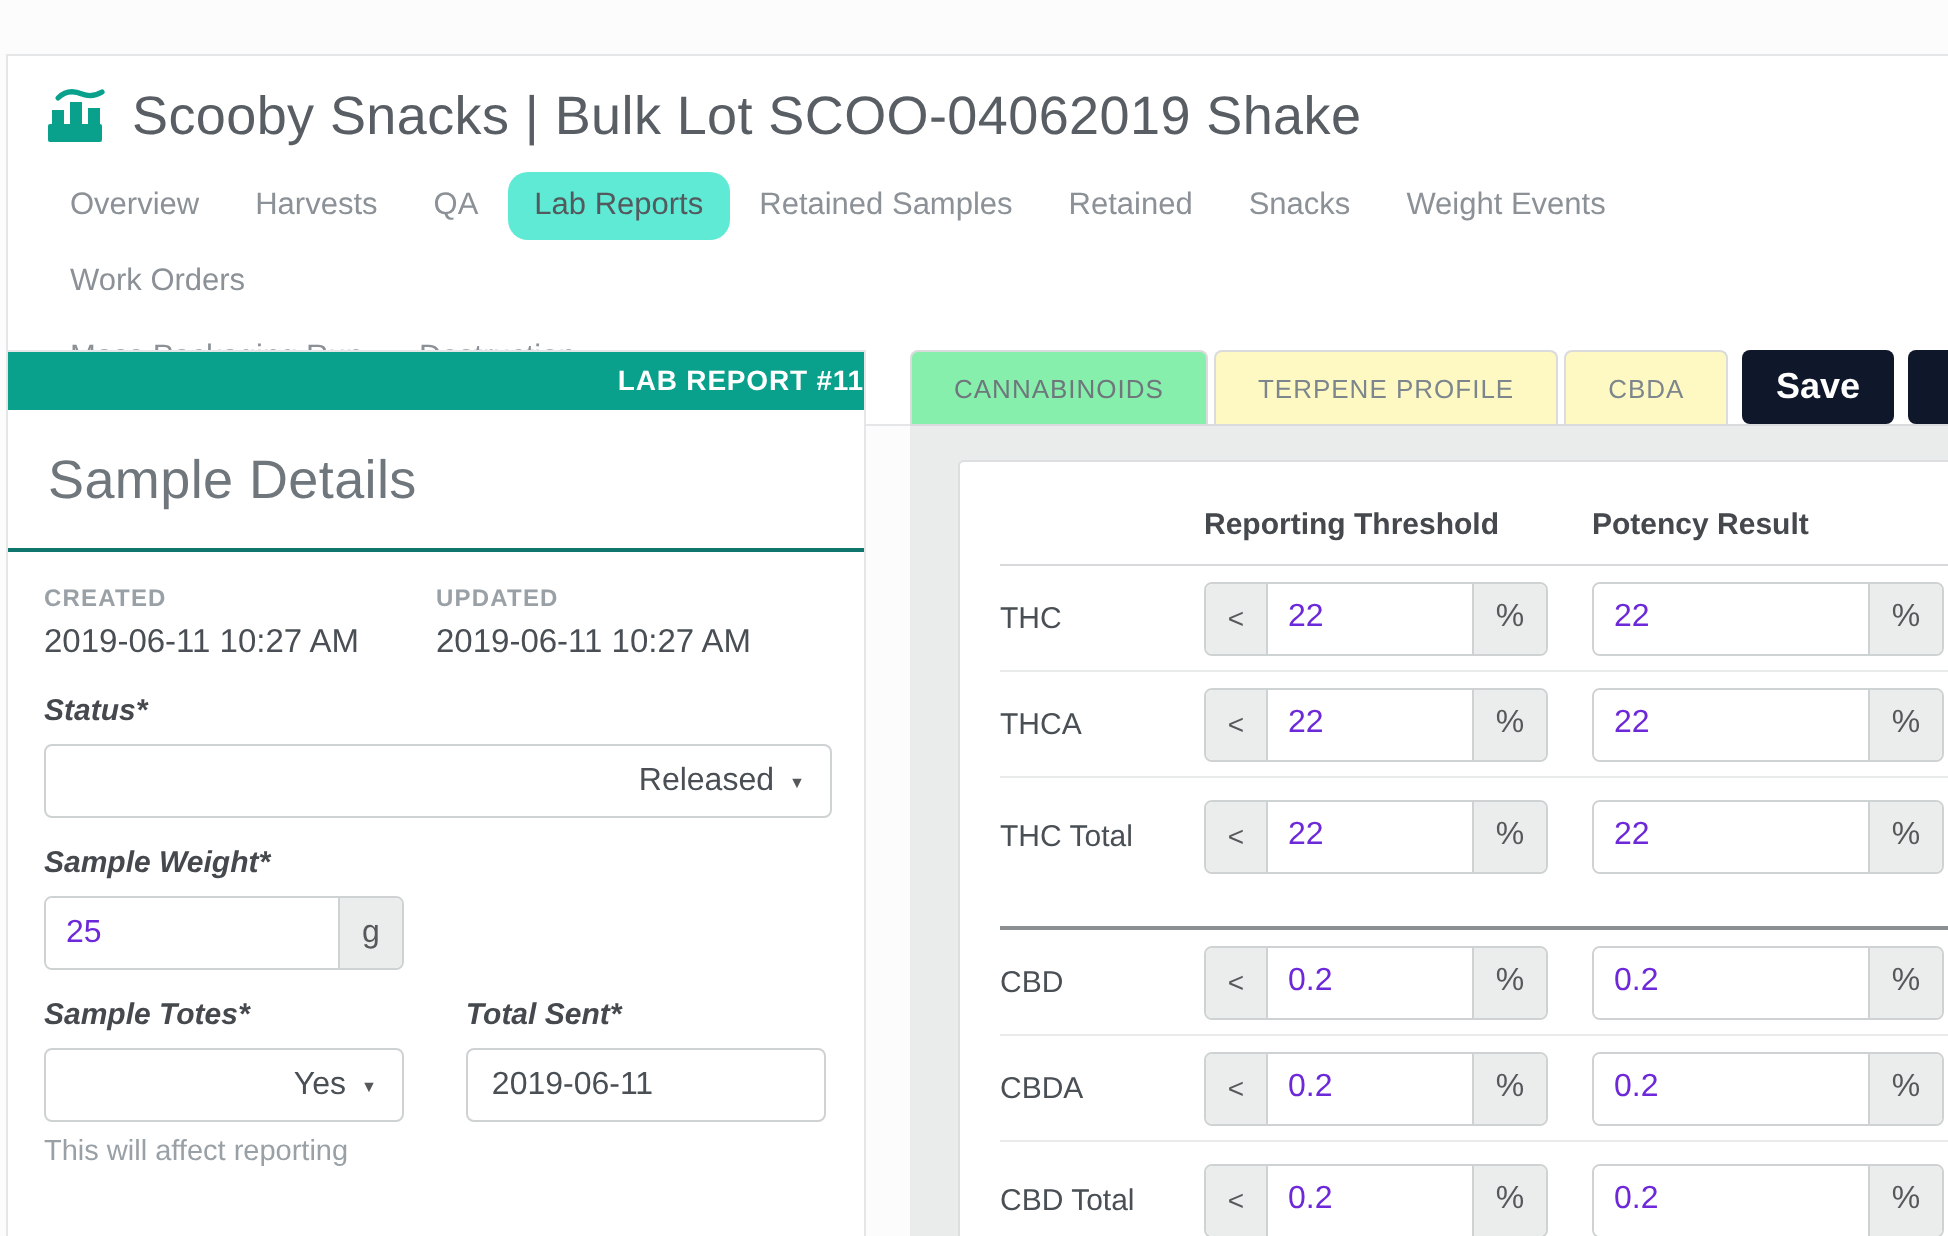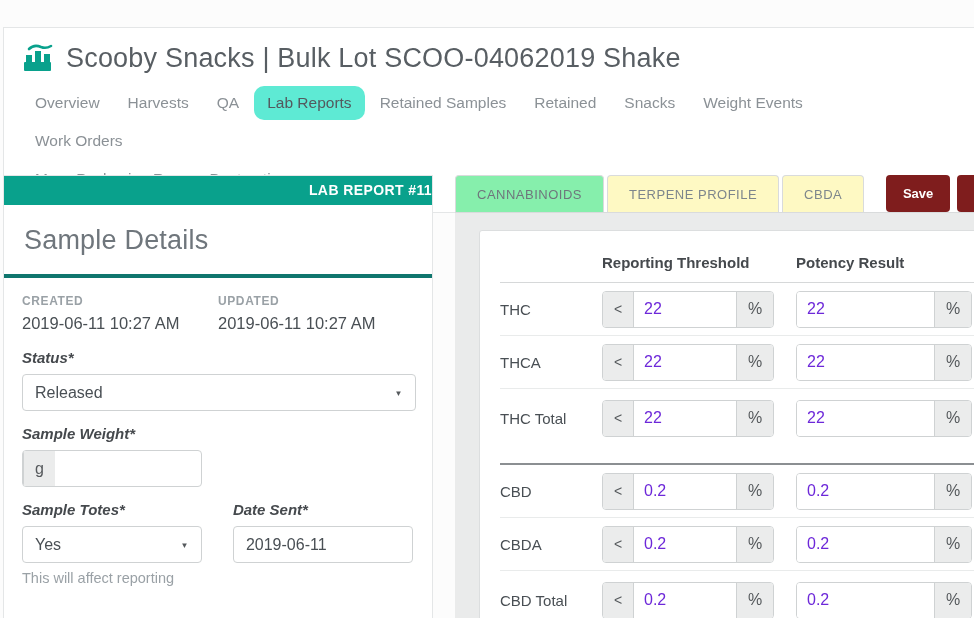--- a/index.html
+++ b/index.html
@@ -39,32 +39,32 @@
   
   .sample-card {
     width:430px; flex:0 0 auto; background:#fff;
     border:1px solid #e4e6e7; height:460px; overflow:hidden;
   }
   .banner {
     background:#09a18c; color:#fff; text-align:right;
     font-size:14px; font-weight:bold; letter-spacing:.4px;
     padding:6px 0 7px;
   }
-  .sample-heading-wrap { padding:20px 20px 18px; border-bottom:4px solid #0f766e; }
+  .sample-heading-wrap { padding:20px 20px 18px; border-bottom:2px solid #0f766e; }
   .sample-heading { font-size:27px; color:#6f767c; font-weight:400; letter-spacing:.2px; }
   .sample-body { padding:16px 18px 0; }
   .dates-row { display:flex; margin-bottom:16px; }
   .date-col { width:210px; }
   .meta-label { font-size:12px; font-weight:bold; color:#9aa1a6; letter-spacing:.6px; margin-bottom:6px; }
   .meta-value { font-size:16.5px; color:#494f54; }
   .field-label { font-size:15px; font-weight:bold; color:#45494d; margin:14px 0 8px;font-style:italic; }
   .select-box {
     position:relative; height:37px; border:1px solid #cfd2d3; border-radius:4px;
     background:#fff; display:flex; align-items:center; padding:0 28px 0 12px;
-    font-size:16px; color:#494f54; cursor:pointer;
+    font-size:16px; color:#494f54; cursor:pointer;justify-content:flex-end;
   }
   .select-caret {
     position:absolute; right:10px; top:50%; transform:translateY(-50%) scale(.62);
     color:#55595c; font-size:13px;
   }
   .select-full { width:394px; }
   .input-group { display:flex; height:37px; border:1px solid #cfd2d3; border-radius:4px; overflow:hidden; background:#fff; }
   .input-group input {
     border:none; outline:none; min-width:0; flex:1;
     font-family:"Liberation Sans", sans-serif; font-size:16px; color:#6d28d9;
@@ -96,21 +96,21 @@
   .tabs { display:flex; gap:3px; }
   .tab {
     border:1px solid #d9dbdc; border-bottom:none; border-radius:4px 4px 0 0;
     background:#fef9c3; color:#7d868c; font-size:13px; letter-spacing:.5px;
     padding:0 21px; display:flex; align-items:center; cursor:pointer;
     position:relative; z-index:2;
   }
   .tab.active { background:#86efac; color:#6f767c; }
   .actions { display:flex; gap:7px; margin-right:-40px; }
   .btn {
-    background:#7f1d1d; color:#fff; font-weight:bold; font-size:13px;
+    background:#0f172a; color:#fff; font-weight:bold; font-size:18px;
     border:none; border-radius:4px; padding:0 17px; cursor:pointer;
     font-family:"Liberation Sans", sans-serif; height:37px;text-align:right;
   }
   .btn-partial { padding:0 24px; }
   .tab-content {
     flex:1 1 auto; background:#eaebeb; border-top:1px solid #d9dbdc;
     padding:17px 0 0 24px; position:relative; z-index:1; overflow:visible;
   }
   .table-card {
     background:#fff; border:1px solid #dcdedf; border-radius:3px;
@@ -186,34 +186,35 @@
         </div>
 
         <div class="field-label">Status*</div>
         <div class="select-box select-full">
           <span>Released</span>
           <span class="select-caret">▼</span>
         </div>
 
         <div class="field-label">Sample Weight*</div>
         <div class="input-group weight-group">
+          <input value="25" style="">
           <div class="addon addon-right">g</div>
         </div>
 
         <div class="two-col">
           <div class="col1">
             <div class="field-label">Sample Totes*</div>
             <div class="select-box select-small">
               <span>Yes</span>
               <span class="select-caret">▼</span>
             </div>
             <div class="hint">This will affect reporting</div>
           </div>
           <div class="col2">
-            <div class="field-label">Date Sent*</div>
+            <div class="field-label">Total Sent*</div>
             <input class="date-input" value="2019-06-11" style="">
           </div>
         </div>
       </div>
     </div>
 
     <div class="results-panel">
       <div class="tabs-row">
         <div class="tabs">
           <div class="tab active">CANNABINOIDS</div>

